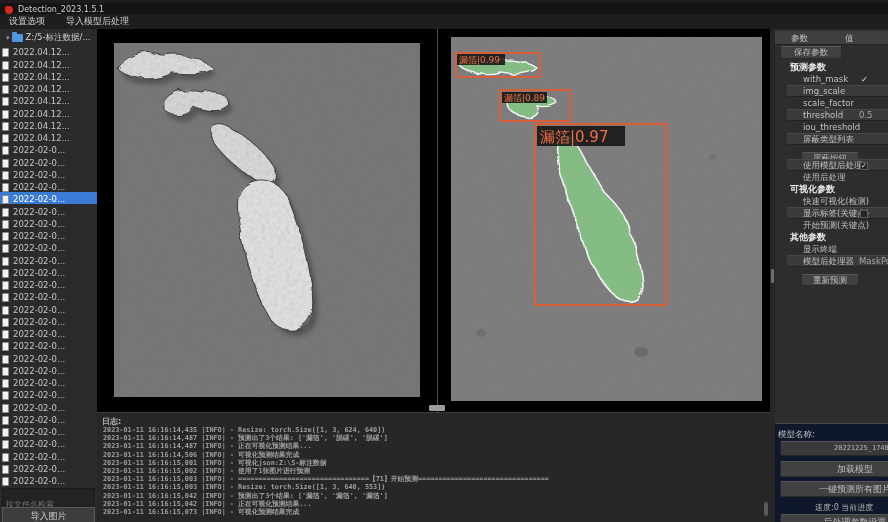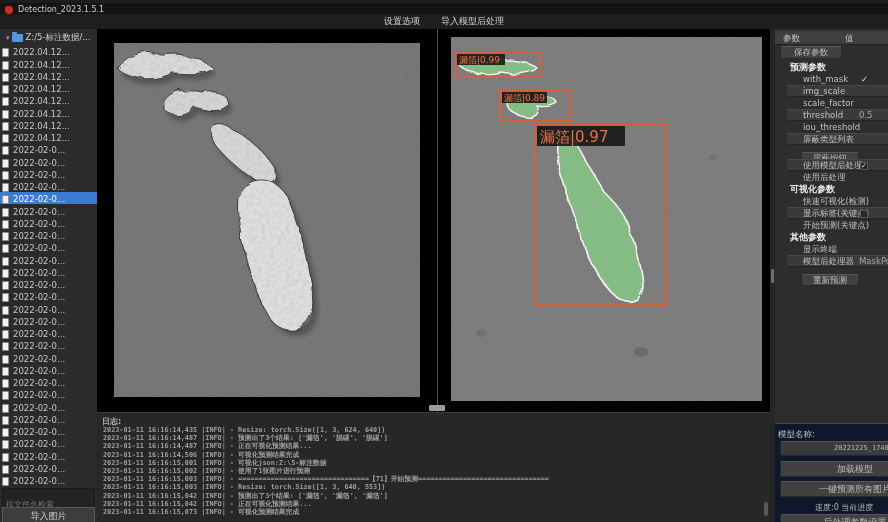--- a/index.html
+++ b/index.html
@@ -4,21 +4,21 @@
 <style>
   * { margin:0; padding:0; box-sizing:border-box; }
   html,body { width:888px; height:522px; background:#111; }
   body { font-family:"DejaVu Sans", sans-serif; }
   .app { position:relative; width:888px; height:522px; background:#1d1d1d; overflow:hidden; }
 
   
   .titlebar { position:absolute; left:0; top:3px; width:888px; height:14px; background:#141414; color:#cfcfcf; font-size:8px; line-height:14px; }
   .app-icon { position:absolute; left:5px; top:3px; width:8px; height:8px; background:#d8271c; border-radius:2px 50% 50% 50%; }
   .title-text { position:absolute; left:18px; top:0; }
-  .menubar { position:absolute; left:0; top:14px; width:888px; height:15px; background:#1e1e1e; color:#cfcfcf; font-size:9px; line-height:15px;text-align:center; }
+  .menubar { position:absolute; left:0; top:14px; width:888px; height:15px; background:#1e1e1e; color:#cfcfcf; font-size:9px; line-height:15px; }
   .menu-item { display:inline-block; padding:0 9px; cursor:default; }
 
   
   .sidebar { position:absolute; left:0; top:29px; width:97px; height:493px; background:#2b2b2b; }
   .tree { position:absolute; left:0; top:2px; width:97px; height:456px; overflow:hidden; }
   .tree-root { height:14px; display:flex; align-items:center; padding-left:6px; font-size:8.5px; color:#d2d2d2; white-space:nowrap; }
   .caret { color:#9a9a9a; font-size:7px; margin-right:2px; }
   .folder-icon { position:relative; width:11px; height:8px; background:#4f97e0; border-radius:1px; margin-right:3px; flex:none; }
   .folder-icon:before { content:""; position:absolute; left:0; top:-2px; width:5px; height:2px; background:#4f97e0; border-radius:1px 1px 0 0; }
   .tree-item { height:12.25px; display:flex; align-items:flex-end; padding-left:2px; font-size:8.5px; color:#c6c6c6; white-space:nowrap; }
@@ -41,21 +41,21 @@
   .log-lines { position:absolute; left:6px; top:13px; font-family:"DejaVu Sans Mono", monospace; font-size:6.8px; line-height:8.2px; color:#9f9f9f; white-space:pre; }
   .log-scrollthumb { position:absolute; right:2px; bottom:6px; width:4px; height:14px; background:#5a5a5a; border-radius:2px; }
 
   
   .vscroll { position:absolute; left:770px; top:29px; width:5px; height:493px; background:#262626; }
   .vscroll-thumb { position:absolute; left:1px; top:240px; width:3px; height:14px; background:#6e6e6e; border-radius:1px; }
 
   
   .right-panel { position:absolute; left:775px; top:29px; width:113px; height:493px; background:#2d2d2d; overflow:hidden; }
   .params-header { position:absolute; left:0; top:2px; width:113px; height:14px; background:#3f3f3f; display:flex; font-size:8.5px; color:#c4c4c4; line-height:14px; border-bottom:1px solid #242424; }
-  .ph-name { width:70px; padding-left:8px; }
+  .ph-name { width:70px; padding-left:16px; }
   .ph-value { flex:1; }
   .save-btn-row { position:absolute; left:0; top:17px; width:113px; height:14px; }
   .qt-btn { background:#414141; border:1px solid #2a2a2a; border-top-color:#575757; color:#bdbdbd; font-size:8.5px; border-radius:2px; font-family:"DejaVu Sans", sans-serif; line-height:1; }
   .save-btn { position:absolute; left:5px; top:0; width:62px; height:13px; }
   .params-rows { position:absolute; left:12px; top:32px; width:113px; }
   .param-section { height:12px; line-height:12px; padding-left:3px; font-size:9px; font-weight:bold; color:#eaeaea; white-space:nowrap; }
   .param-row { position:relative; height:12px; line-height:12px; padding-left:16px; font-size:8.5px; color:#c0c0c0; white-space:nowrap; }
   .param-row.shaded { background:#3a3a3a; border-top:1px solid #474747; border-bottom:1px solid #232323; line-height:10px; }
   .p-value { position:absolute; left:72px; top:0; color:#a8a8a8; }
   .p-check { position:absolute; left:74px; top:0; color:#dedede; }

